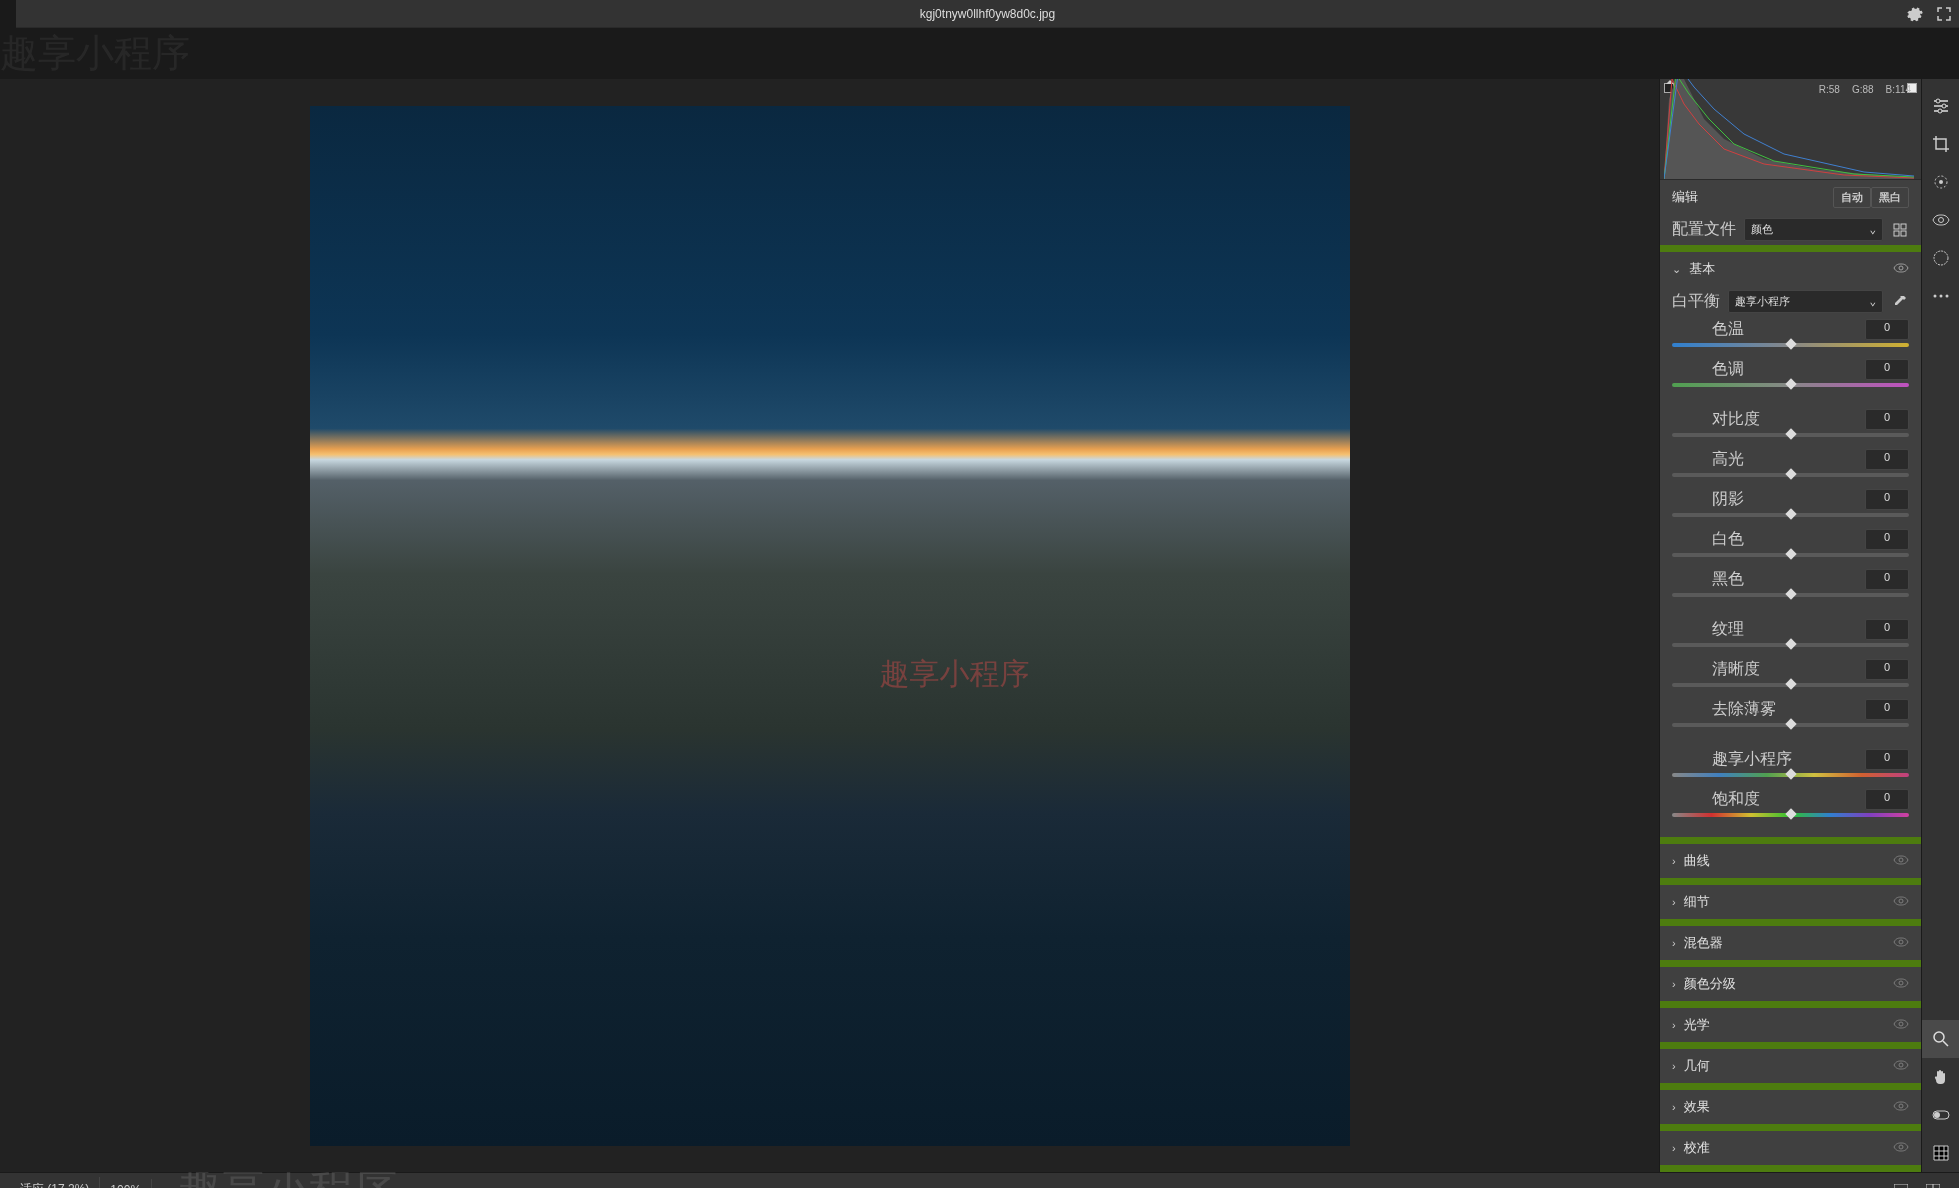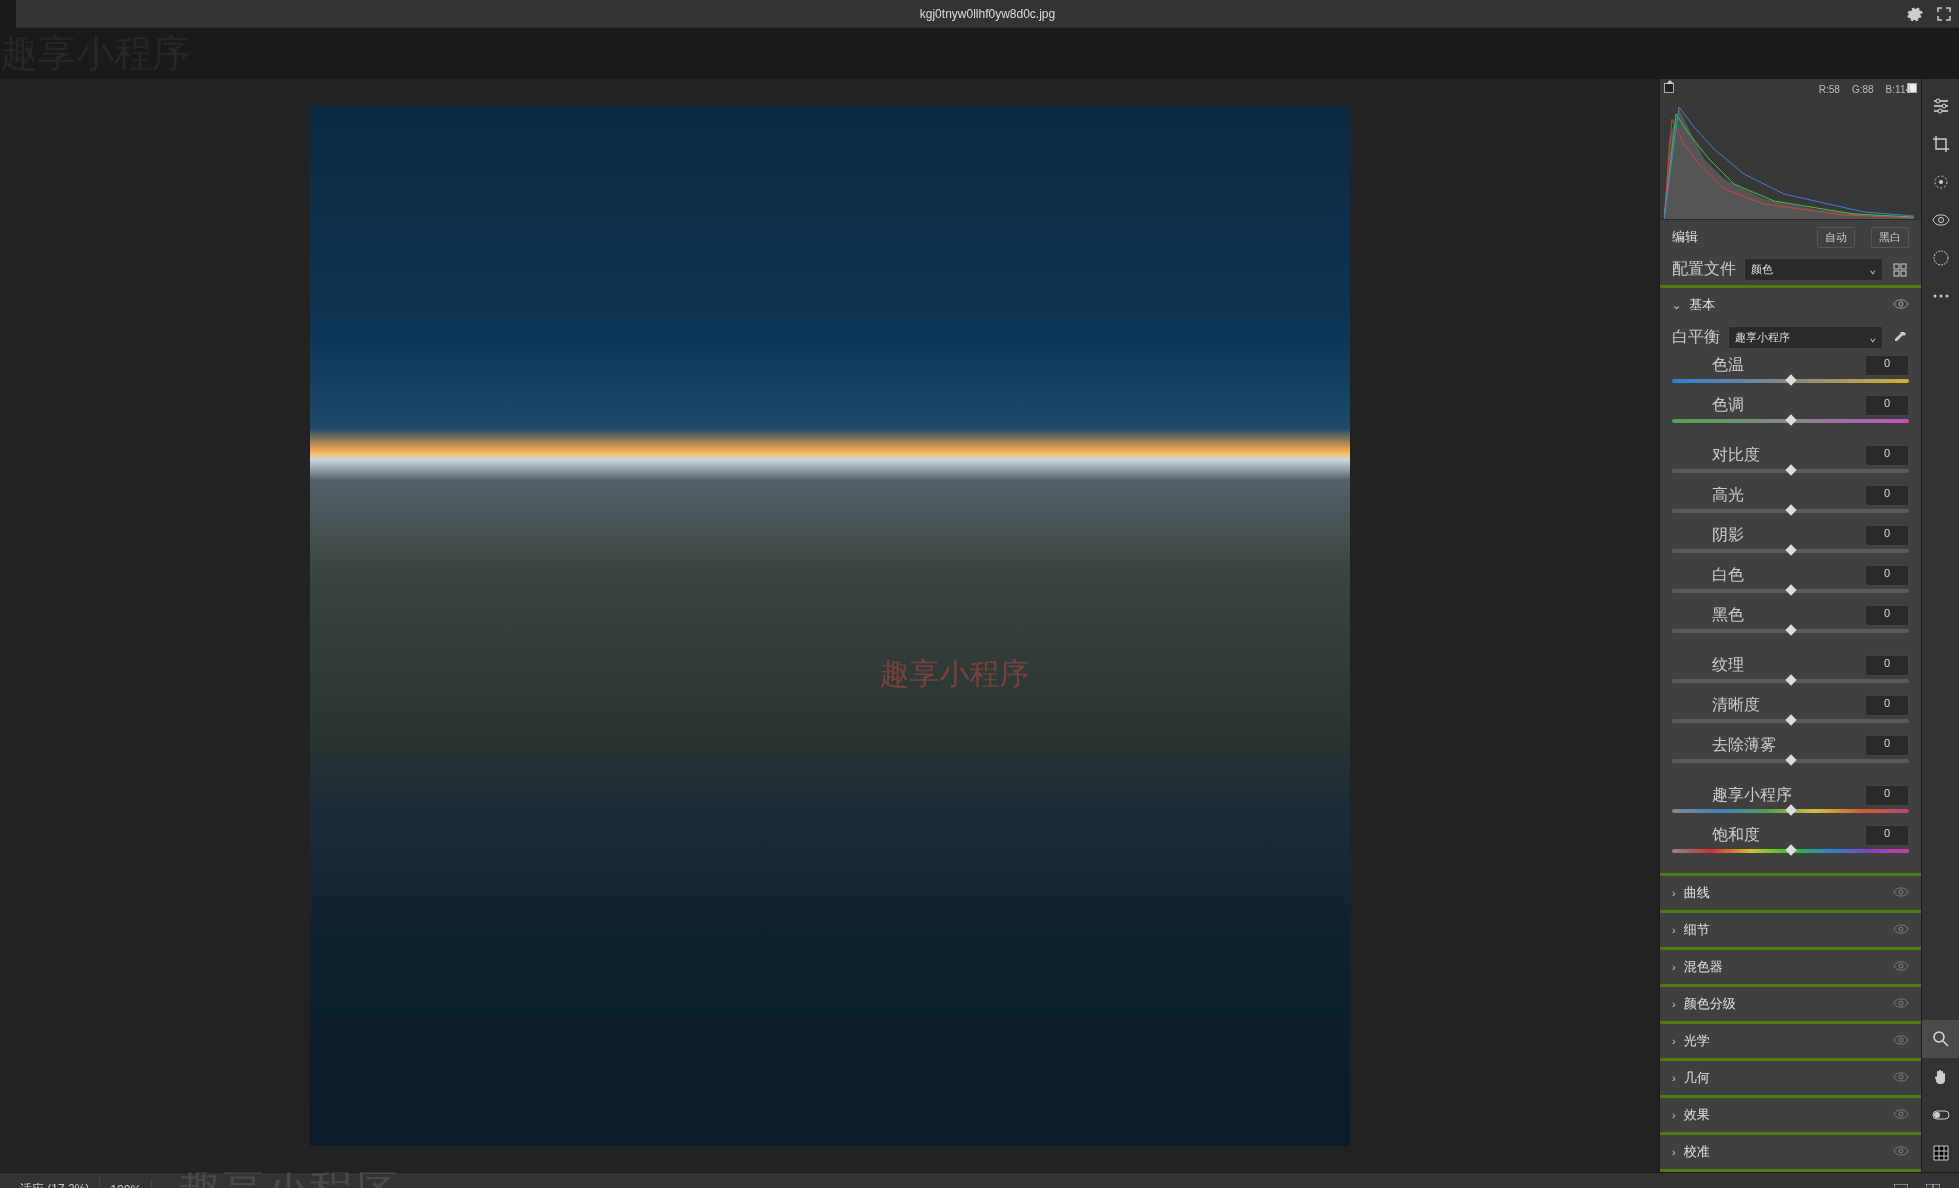--- a/index.html
+++ b/index.html
@@ -22,25 +22,25 @@
 .right-shelf .tool.active { background:#4a4a4a; }
 .right-shelf .spacer { flex:1; }
 .panel { width:262px; background:#404040; border-left:1px solid #1a1a1a; display:flex; flex-direction:column; overflow-y:auto; }
 .histo { height:150px; background:#383838; position:relative; border-bottom:1px solid #2a2a2a; }
 .histo-info { position:absolute; top:5px; right:10px; font-size:10px; color:#bbb; display:flex; gap:12px; }
 .histo-clip { position:absolute; width:10px; height:10px; border:1px solid #aaa; }
 .histo-clip.l { top:4px; left:4px; background:#222; }
 .histo-clip.l::before { content:""; position:absolute; top:-4px; left:1px; border-left:4px solid transparent; border-right:4px solid transparent; border-bottom:4px solid #ccc; }
 .histo-clip.r { top:4px; right:4px; background:#eee; }
 .histo-svg { position:absolute; bottom:0; left:4px; right:4px; height:120px; }
-.section { border-bottom:3px solid #4d7c0f; }
+.section { border-bottom:7px solid #4d7c0f; }
 .sec-head { height:34px; display:flex; align-items:center; padding:0 12px; cursor:pointer; }
 .sec-head .chev { margin-right:8px; }
 .sec-head .label { flex:1; font-size:13px; color:#e0e0e0; }
-.sec-head .btns { display:flex; gap:16px; }
+.sec-head .btns { display:flex; gap:0;font-weight:bold; }
 .sec-head .btn { padding:2px 7px; border:1px solid #555; border-radius:2px; font-size:11px; color:#ccc; cursor:pointer; }
 .sec-head .eye { opacity:0.7; }
 .row { display:flex; align-items:center; padding:4px 12px; gap:8px; }
 .row .lbl { color:#ccc; font-size:16px; min-width:48px; }
 .row .sel { flex:1; background:#2a2a2a; border:1px solid #444; color:#ddd; padding:3px 6px; font-size:11px; border-radius:2px; display:flex; justify-content:space-between; align-items:center;font-family:Liberation Mono, monospace; }
 .row .tool-btn { width:18px; height:18px; display:flex; align-items:center; justify-content:center; }
 .slider-row { padding:2px 12px 10px; }
 .slider-row .top { display:flex; justify-content:space-between; margin-bottom:3px; }
 .slider-row .lbl { color:#ccc; font-size:16px;margin-left:40px; }
 .slider-row .val { background:#2a2a2a; border:1px solid #444; color:#ddd; width:44px; text-align:center; font-size:11px; padding:1px 0; border-radius:2px; }

